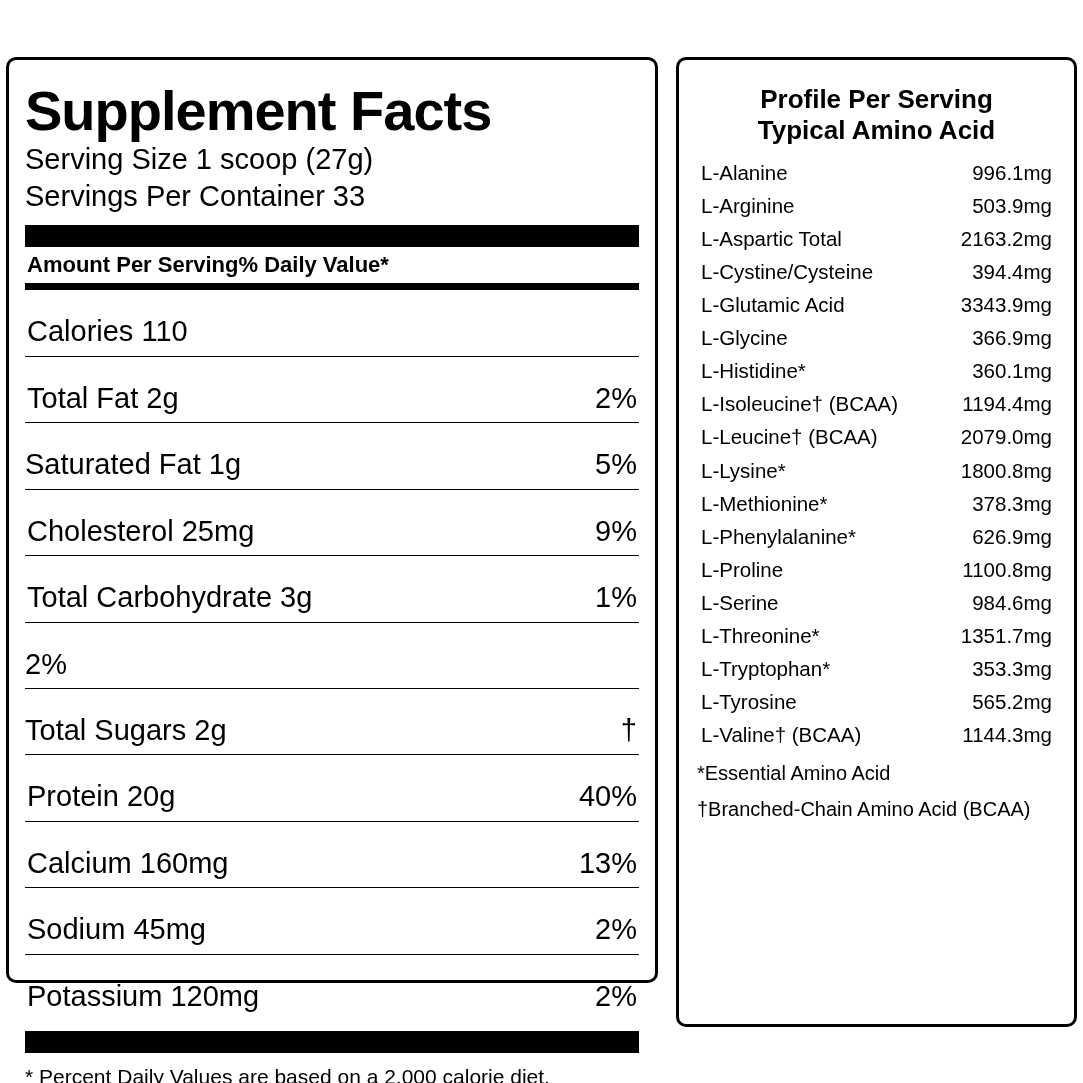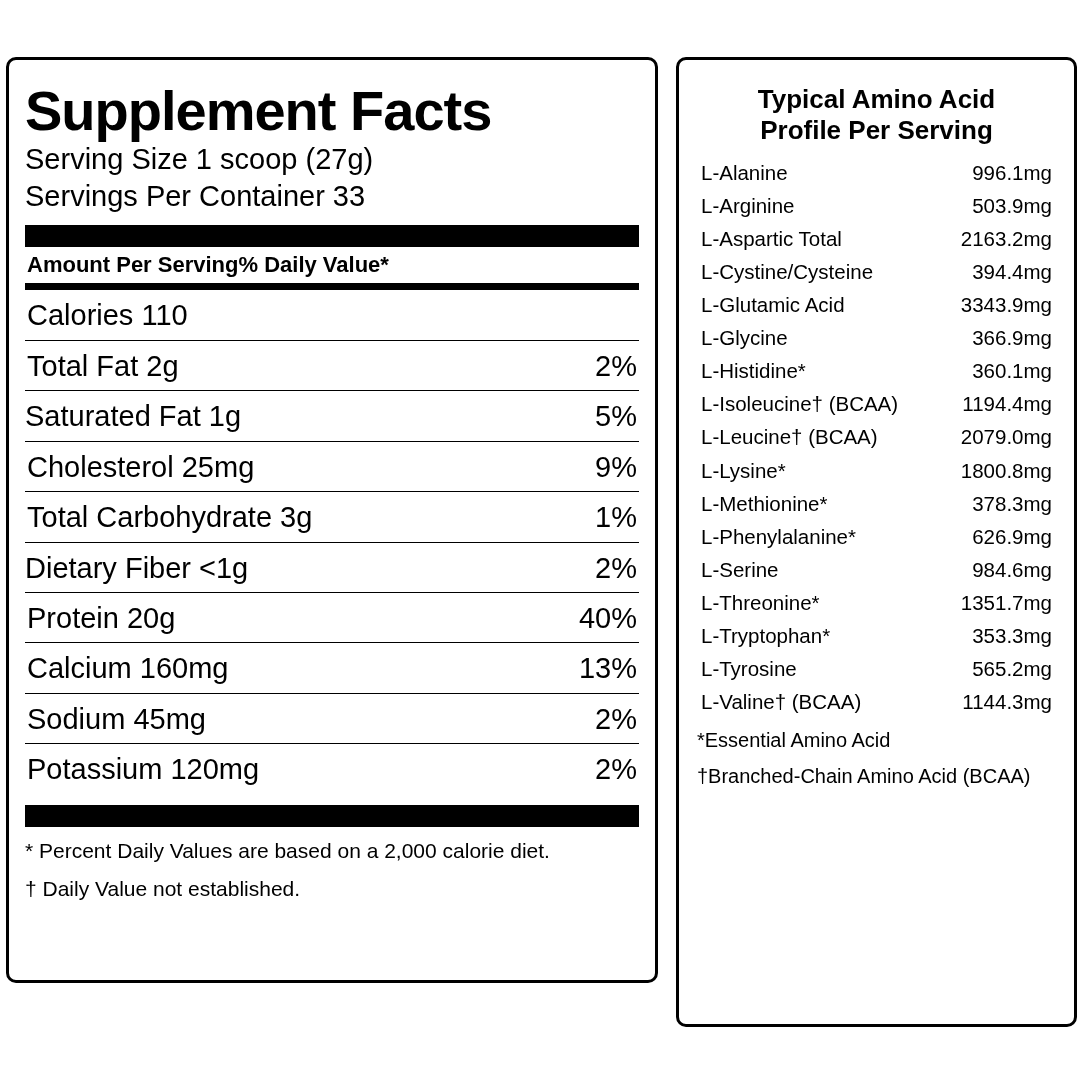--- a/index.html
+++ b/index.html
@@ -61,21 +61,21 @@
     font-size: 22px;
     font-weight: bold;
     padding: 5px 2px 5px 2px;
     border-bottom: 7px solid #000;
   }
   .nut-row {
     display: flex;
     justify-content: space-between;
     align-items: baseline;
     font-size: 29px;
-    padding: 10px 2px 9px 2px;
+    padding: 26px 2px 9px 2px;
     border-bottom: 1.5px solid #000;
     line-height: 1.05;
   }
   .nut-row.indent .nut-label {
     padding-left: 36px;
   }
   .nut-row.indent {
     border-bottom: 1.5px solid #000;
     padding-left: 0;
   }
@@ -157,22 +157,25 @@
     </div>
     <div class="nut-row">
       <span class="nut-label">Cholesterol 25mg</span>
       <span class="nut-dv">9%</span>
     </div>
     <div class="nut-row">
       <span class="nut-label">Total Carbohydrate 3g</span>
       <span class="nut-dv">1%</span>
     </div>
     <div class="nut-row indent">
-      <span class="nut-label">Dietary Fiber &lt;1g</span>
-      <span class="nut-dv">2%</span>
+      <span class="nut-dv">2%</span>
+    </div>
+    <div class="nut-row indent">
+      <span class="nut-label">Total Sugars 2g</span>
+      <span class="nut-dv">†</span>
     </div>
     <div class="nut-row">
       <span class="nut-label">Protein 20g</span>
       <span class="nut-dv">40%</span>
     </div>
     <div class="nut-row">
       <span class="nut-label">Calcium 160mg</span>
       <span class="nut-dv">13%</span>
     </div>
     <div class="nut-row">
@@ -185,22 +188,22 @@
     </div>
 
     <div class="bar-bottom"></div>
 
     <div class="footnote">* Percent Daily Values are based on a 2,000 calorie diet.</div>
     <div class="footnote">† Daily Value not established.</div>
   </div>
 
   <div class="panel panel-amino">
     <div class="amino-title">
+      <div>Profile Per Serving</div>
       <div>Typical Amino Acid</div>
-      <div>Profile Per Serving</div>
     </div>
 
     <div class="amino-row">
       <span class="amino-name">L-Alanine</span>
       <span class="amino-val">996.1mg</span>
     </div>
     <div class="amino-row">
       <span class="amino-name">L-Arginine</span>
       <span class="amino-val">503.9mg</span>
     </div>
@@ -236,20 +239,24 @@
       <span class="amino-name">L-Lysine*</span>
       <span class="amino-val">1800.8mg</span>
     </div>
     <div class="amino-row">
       <span class="amino-name">L-Methionine*</span>
       <span class="amino-val">378.3mg</span>
     </div>
     <div class="amino-row">
       <span class="amino-name">L-Phenylalanine*</span>
       <span class="amino-val">626.9mg</span>
+    </div>
+    <div class="amino-row">
+      <span class="amino-name">L-Proline</span>
+      <span class="amino-val">1100.8mg</span>
     </div>
     <div class="amino-row">
       <span class="amino-name">L-Serine</span>
       <span class="amino-val">984.6mg</span>
     </div>
     <div class="amino-row">
       <span class="amino-name">L-Threonine*</span>
       <span class="amino-val">1351.7mg</span>
     </div>
     <div class="amino-row">

